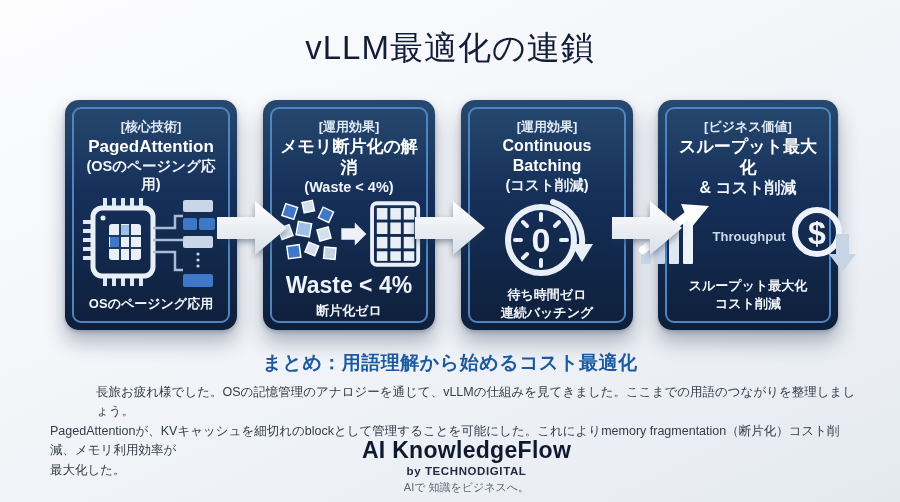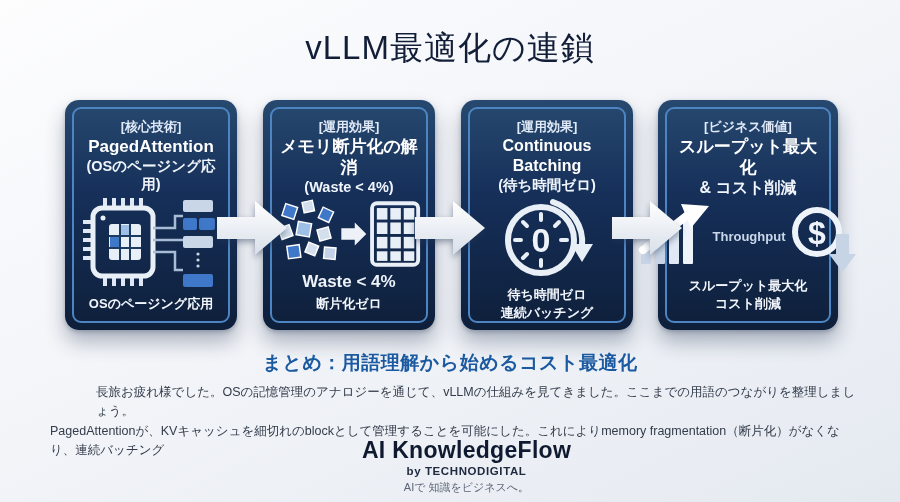--- a/index.html
+++ b/index.html
@@ -27,21 +27,21 @@
   .card-inner {
     position:absolute; inset:7px; border:2px solid #4d84c2; border-radius:9px;
     display:flex; flex-direction:column; align-items:center;
     padding:10px 4px 8px;
   }
   .card-bracket { font-size:13px; font-weight:700; color:#dfe9f7; line-height:1.3; }
   .card-title   { font-size:17px; font-weight:800; color:#ffffff; line-height:1.25; text-align:center; }
   .card-sub     { font-size:14.5px; font-weight:700; color:#f0f5fc; line-height:1.25; text-align:center; }
   .icon-area    { flex:1; display:flex; align-items:center; justify-content:center; width:100%; }
   .card-caption { font-size:13px; font-weight:700; color:#f2f6fc; line-height:1.4; text-align:center; }
-  .big-caption  { font-size:17px; font-weight:800; color:#eef3fa; line-height:1.1; margin:2px 8px 4px; }
+  .big-caption  { font-size:23px; font-weight:800; color:#eef3fa; line-height:1.1; margin:2px 8px 4px; }
   .throughput-label { font-size:13px; font-weight:700; color:#c9d7ea; margin-top:2px; }
 
   
   .flow-arrow { position:absolute; top:196px; width:72px; height:64px; z-index:6;
     filter:drop-shadow(0 3px 3px rgba(35,55,85,.45)); }
 
   
   .summary-heading {
     position:absolute; top:350px; left:0; width:100%; text-align:center;
     font-size:19px; font-weight:800; color:#1b5aa0; letter-spacing:.5px;
@@ -167,21 +167,21 @@
       </div>
       <div class="big-caption">Waste &lt; 4%</div>
       <div class="card-caption">断片化ゼロ</div>
     </div>
   </div>
 
   <div class="card" style="left:461px;width:172px;">
     <div class="card-inner">
       <div class="card-bracket">[運用効果]</div>
       <div class="card-title" style="font-size:16px;">Continuous Batching</div>
-      <div class="card-sub">(待ち時間ゼロ)</div>
+      <div class="card-sub">(コスト削減)</div>
       <div class="icon-area">
         <svg width="104" height="92" viewBox="0 0 104 92">
           <circle cx="46" cy="46" r="33" fill="none" stroke="#e9eff7" stroke-width="6"></circle>
 
           <g stroke="#e9eff7" stroke-width="4" stroke-linecap="round">
             <line x1="46" y1="20" x2="46" y2="26"></line>
             <line x1="46" y1="66" x2="46" y2="72"></line>
             <line x1="20" y1="46" x2="26" y2="46"></line>
             <line x1="66" y1="46" x2="72" y2="46"></line>
             <line x1="28" y1="28" x2="32" y2="32"></line>
@@ -250,21 +250,22 @@
   <svg class="flow-arrow" style="left:415px;" viewBox="0 0 72 64">
     <polygon points="0,21 38,21 38,5 70,32 38,59 38,43 0,43" fill="url(#ag1)"></polygon>
   </svg>
   <svg class="flow-arrow" style="left:612px;" viewBox="0 0 72 64">
     <polygon points="0,21 38,21 38,5 70,32 38,59 38,43 0,43" fill="url(#ag1)"></polygon>
   </svg>
 
   <div class="summary-heading">まとめ：用語理解から始めるコスト最適化</div>
   <div class="summary-body">
     <div class="line-indent">長旅お疲れ様でした。OSの記憶管理のアナロジーを通じて、vLLMの仕組みを見てきました。ここまでの用語のつながりを整理しましょう。</div>
-    <div>PagedAttentionが、KVキャッシュを細切れのblockとして管理することを可能にした。これによりmemory fragmentation（断片化）がなくなり、連続バッチング</div>
+    <div>PagedAttentionが、KVキャッシュを細切れのblockとして管理することを可能にした。これによりmemory fragmentation（断片化）コスト削減、メモリ利用効率が</div>
+    <div>最大化した。</div>
   </div>
 
   <div class="footer">
     <div class="brand">AI KnowledgeFlow</div>
     <div class="byline">by TECHNODIGITAL</div>
     <div class="tagline">AIで 知識をビジネスへ。</div>
   </div>
 
 </div>
 

